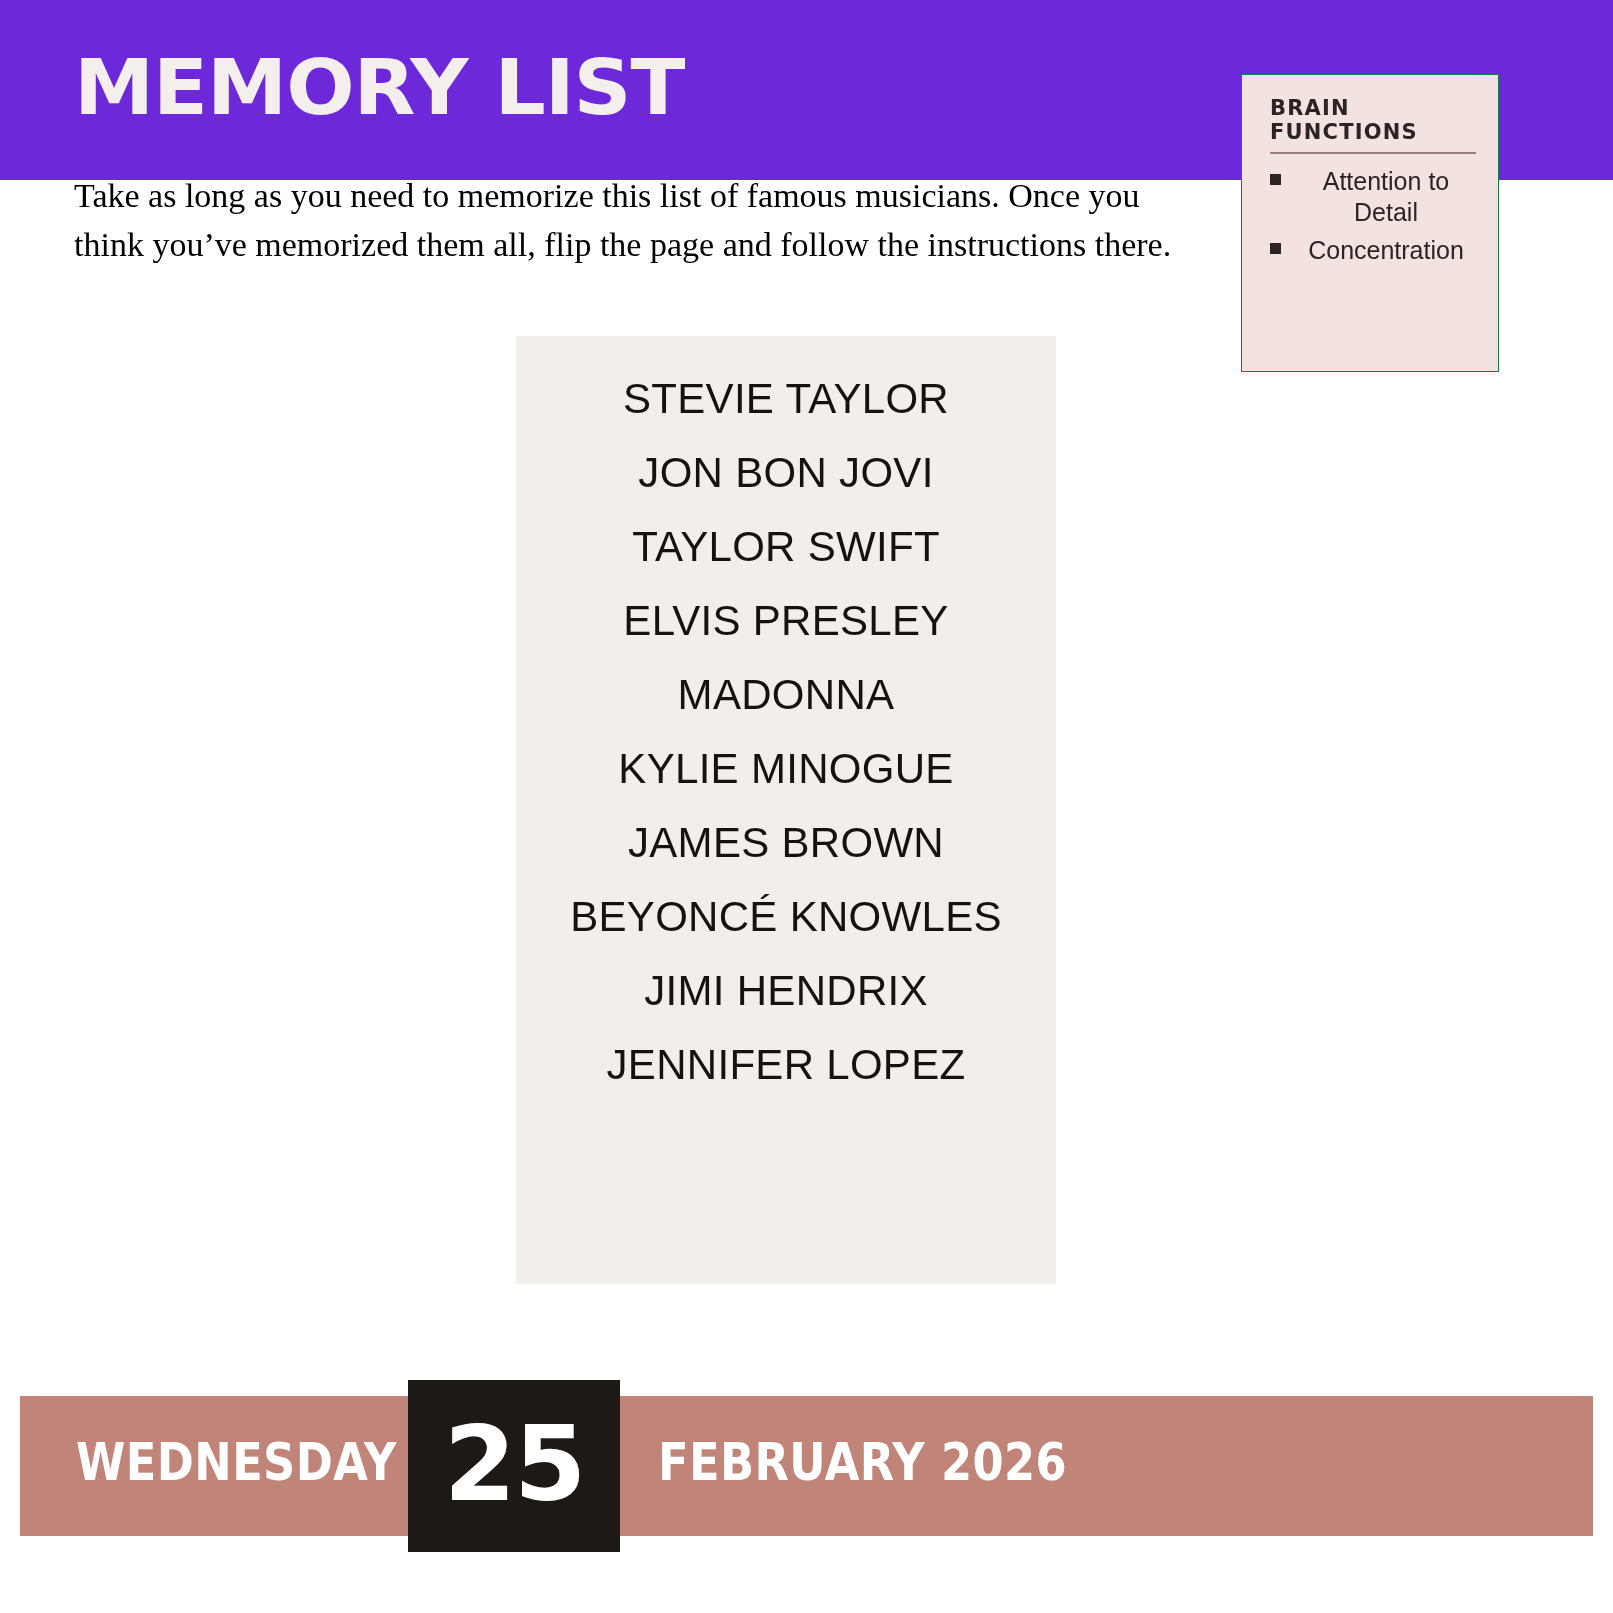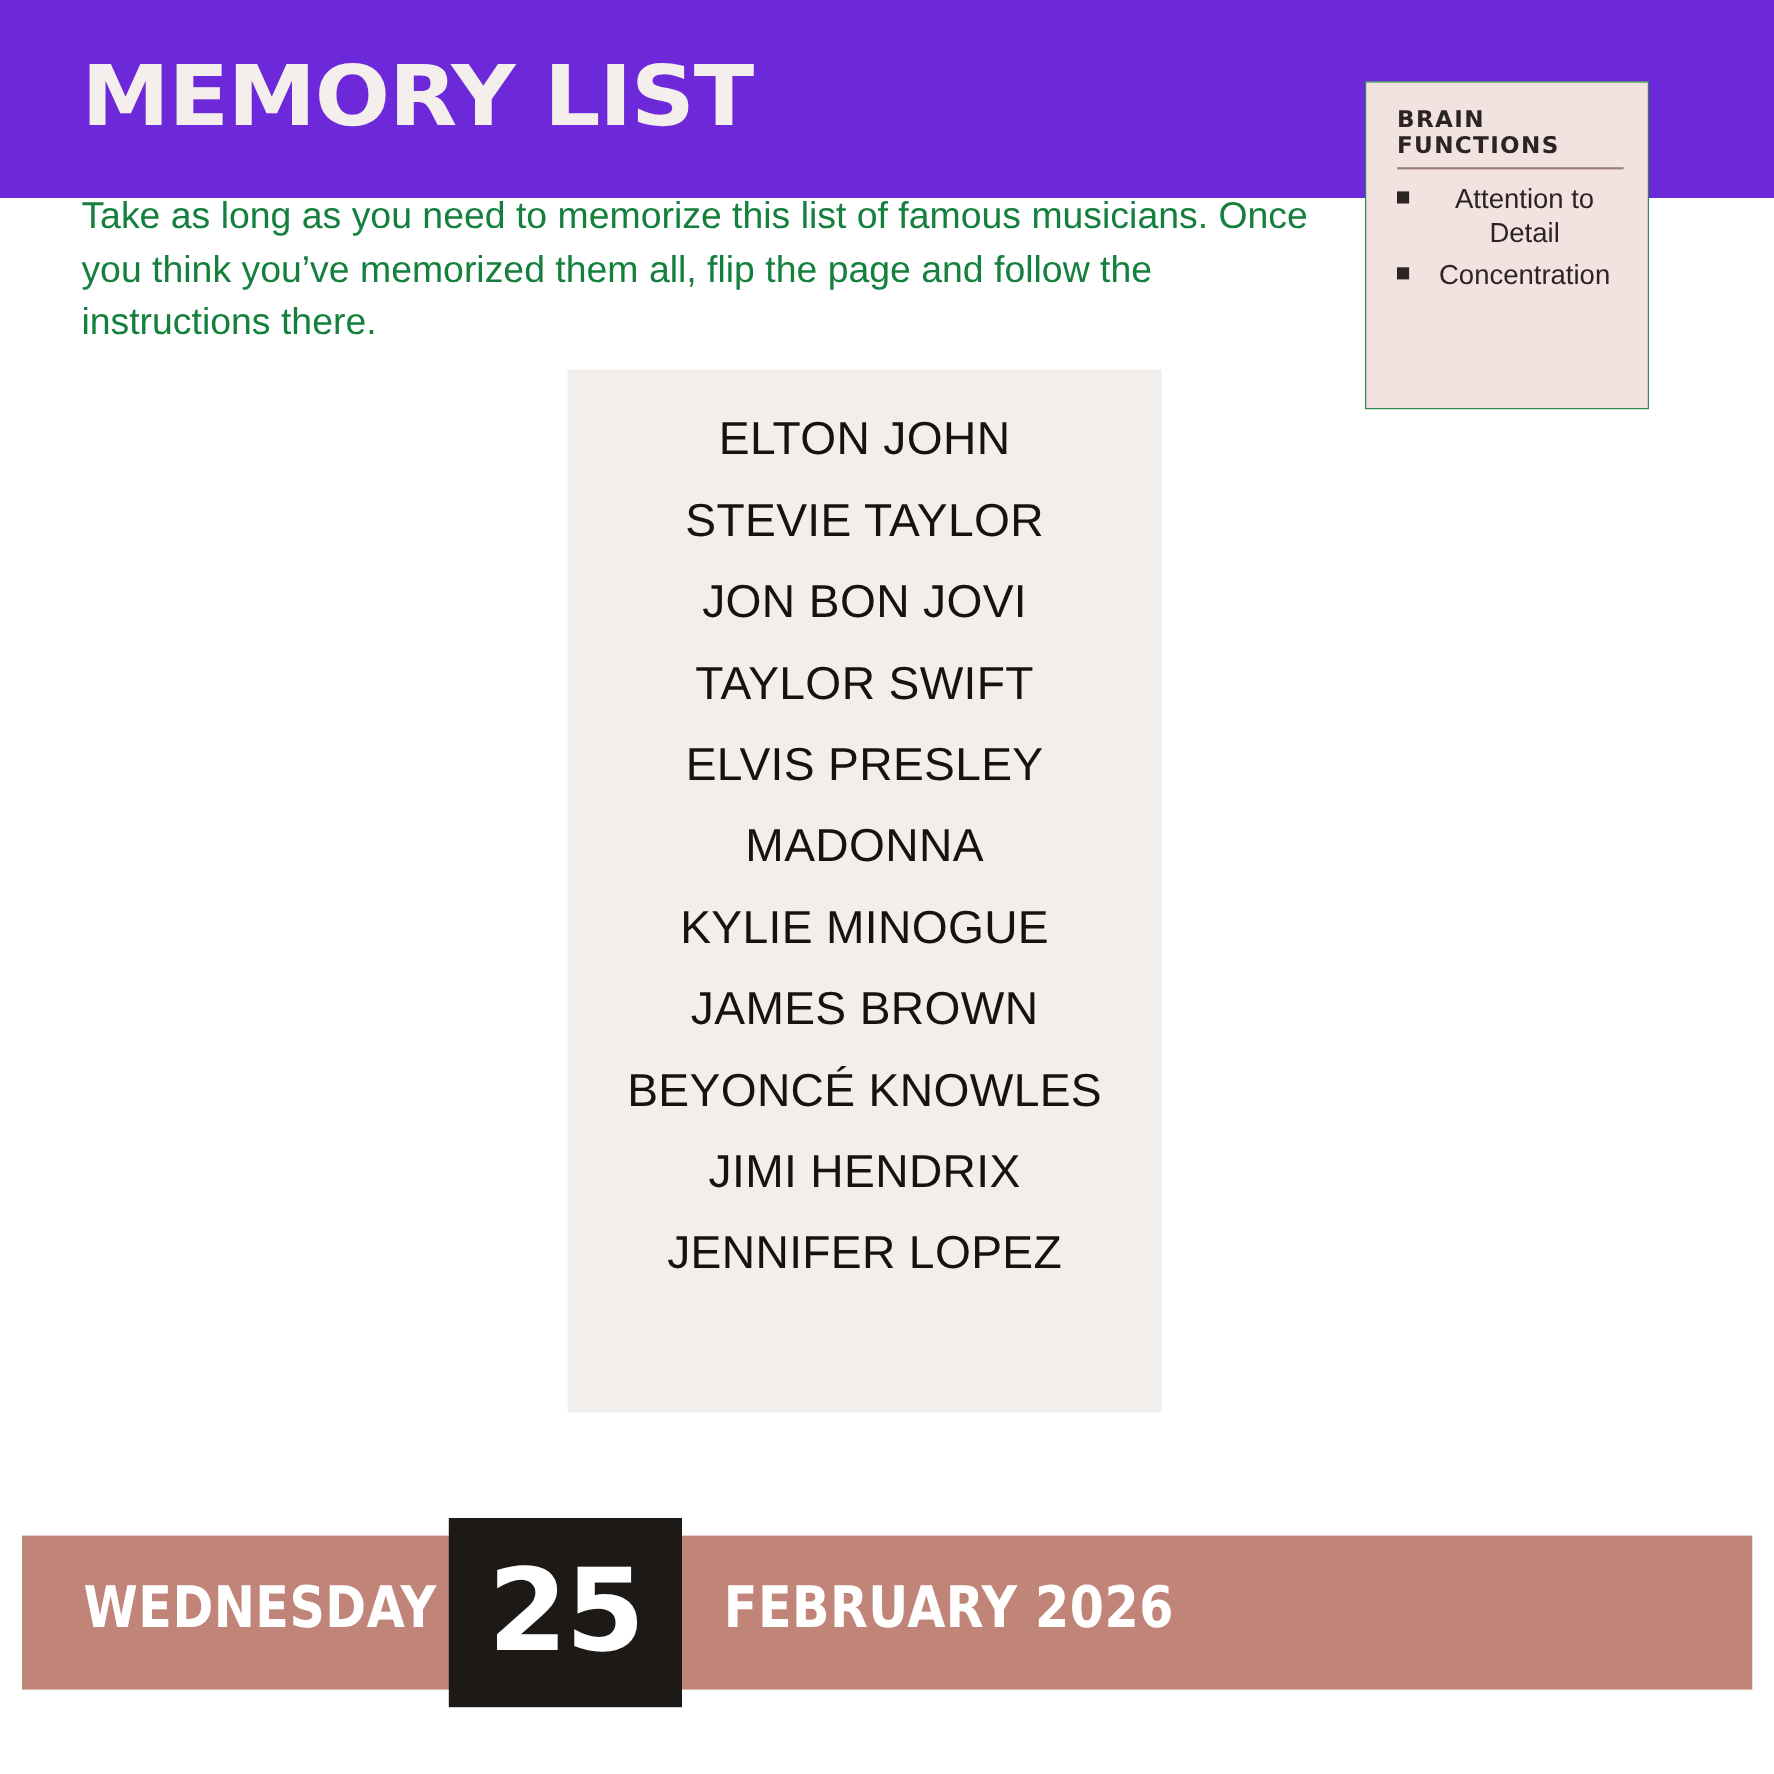--- a/index.html
+++ b/index.html
@@ -90,22 +90,22 @@
   }
 
   
   .instructions {
     position: absolute;
     left: 74px;
     top: 172px;
     width: 1120px;
     font-size: 34px;
     line-height: 1.43;
-    color: #15803d;
-    font-family: Liberation Sans, sans-serif;
+    color: #000000;
+    font-family: Liberation Serif, serif;
   }
 
   
   .list-panel {
     position: absolute;
     left: 516px;
     top: 336px;
     width: 540px;
     height: 948px;
     background: #f2eeec;
@@ -198,21 +198,20 @@
     <li>
       <span class="bullet"></span>
       <span>Concentration</span>
     </li>
   </ul>
 </div>
 
 <div class="instructions">Take as long as you need to memorize this list of famous musicians. Once you think you’ve memorized them all, flip the page and follow the instructions there.</div>
 
 <div class="list-panel">
-  <div class="list-item">ELTON JOHN</div>
   <div class="list-item">STEVIE TAYLOR</div>
   <div class="list-item">JON BON JOVI</div>
   <div class="list-item">TAYLOR SWIFT</div>
   <div class="list-item">ELVIS PRESLEY</div>
   <div class="list-item">MADONNA</div>
   <div class="list-item">KYLIE MINOGUE</div>
   <div class="list-item">JAMES BROWN</div>
   <div class="list-item">BEYONCÉ KNOWLES</div>
   <div class="list-item">JIMI HENDRIX</div>
   <div class="list-item">JENNIFER LOPEZ</div>

